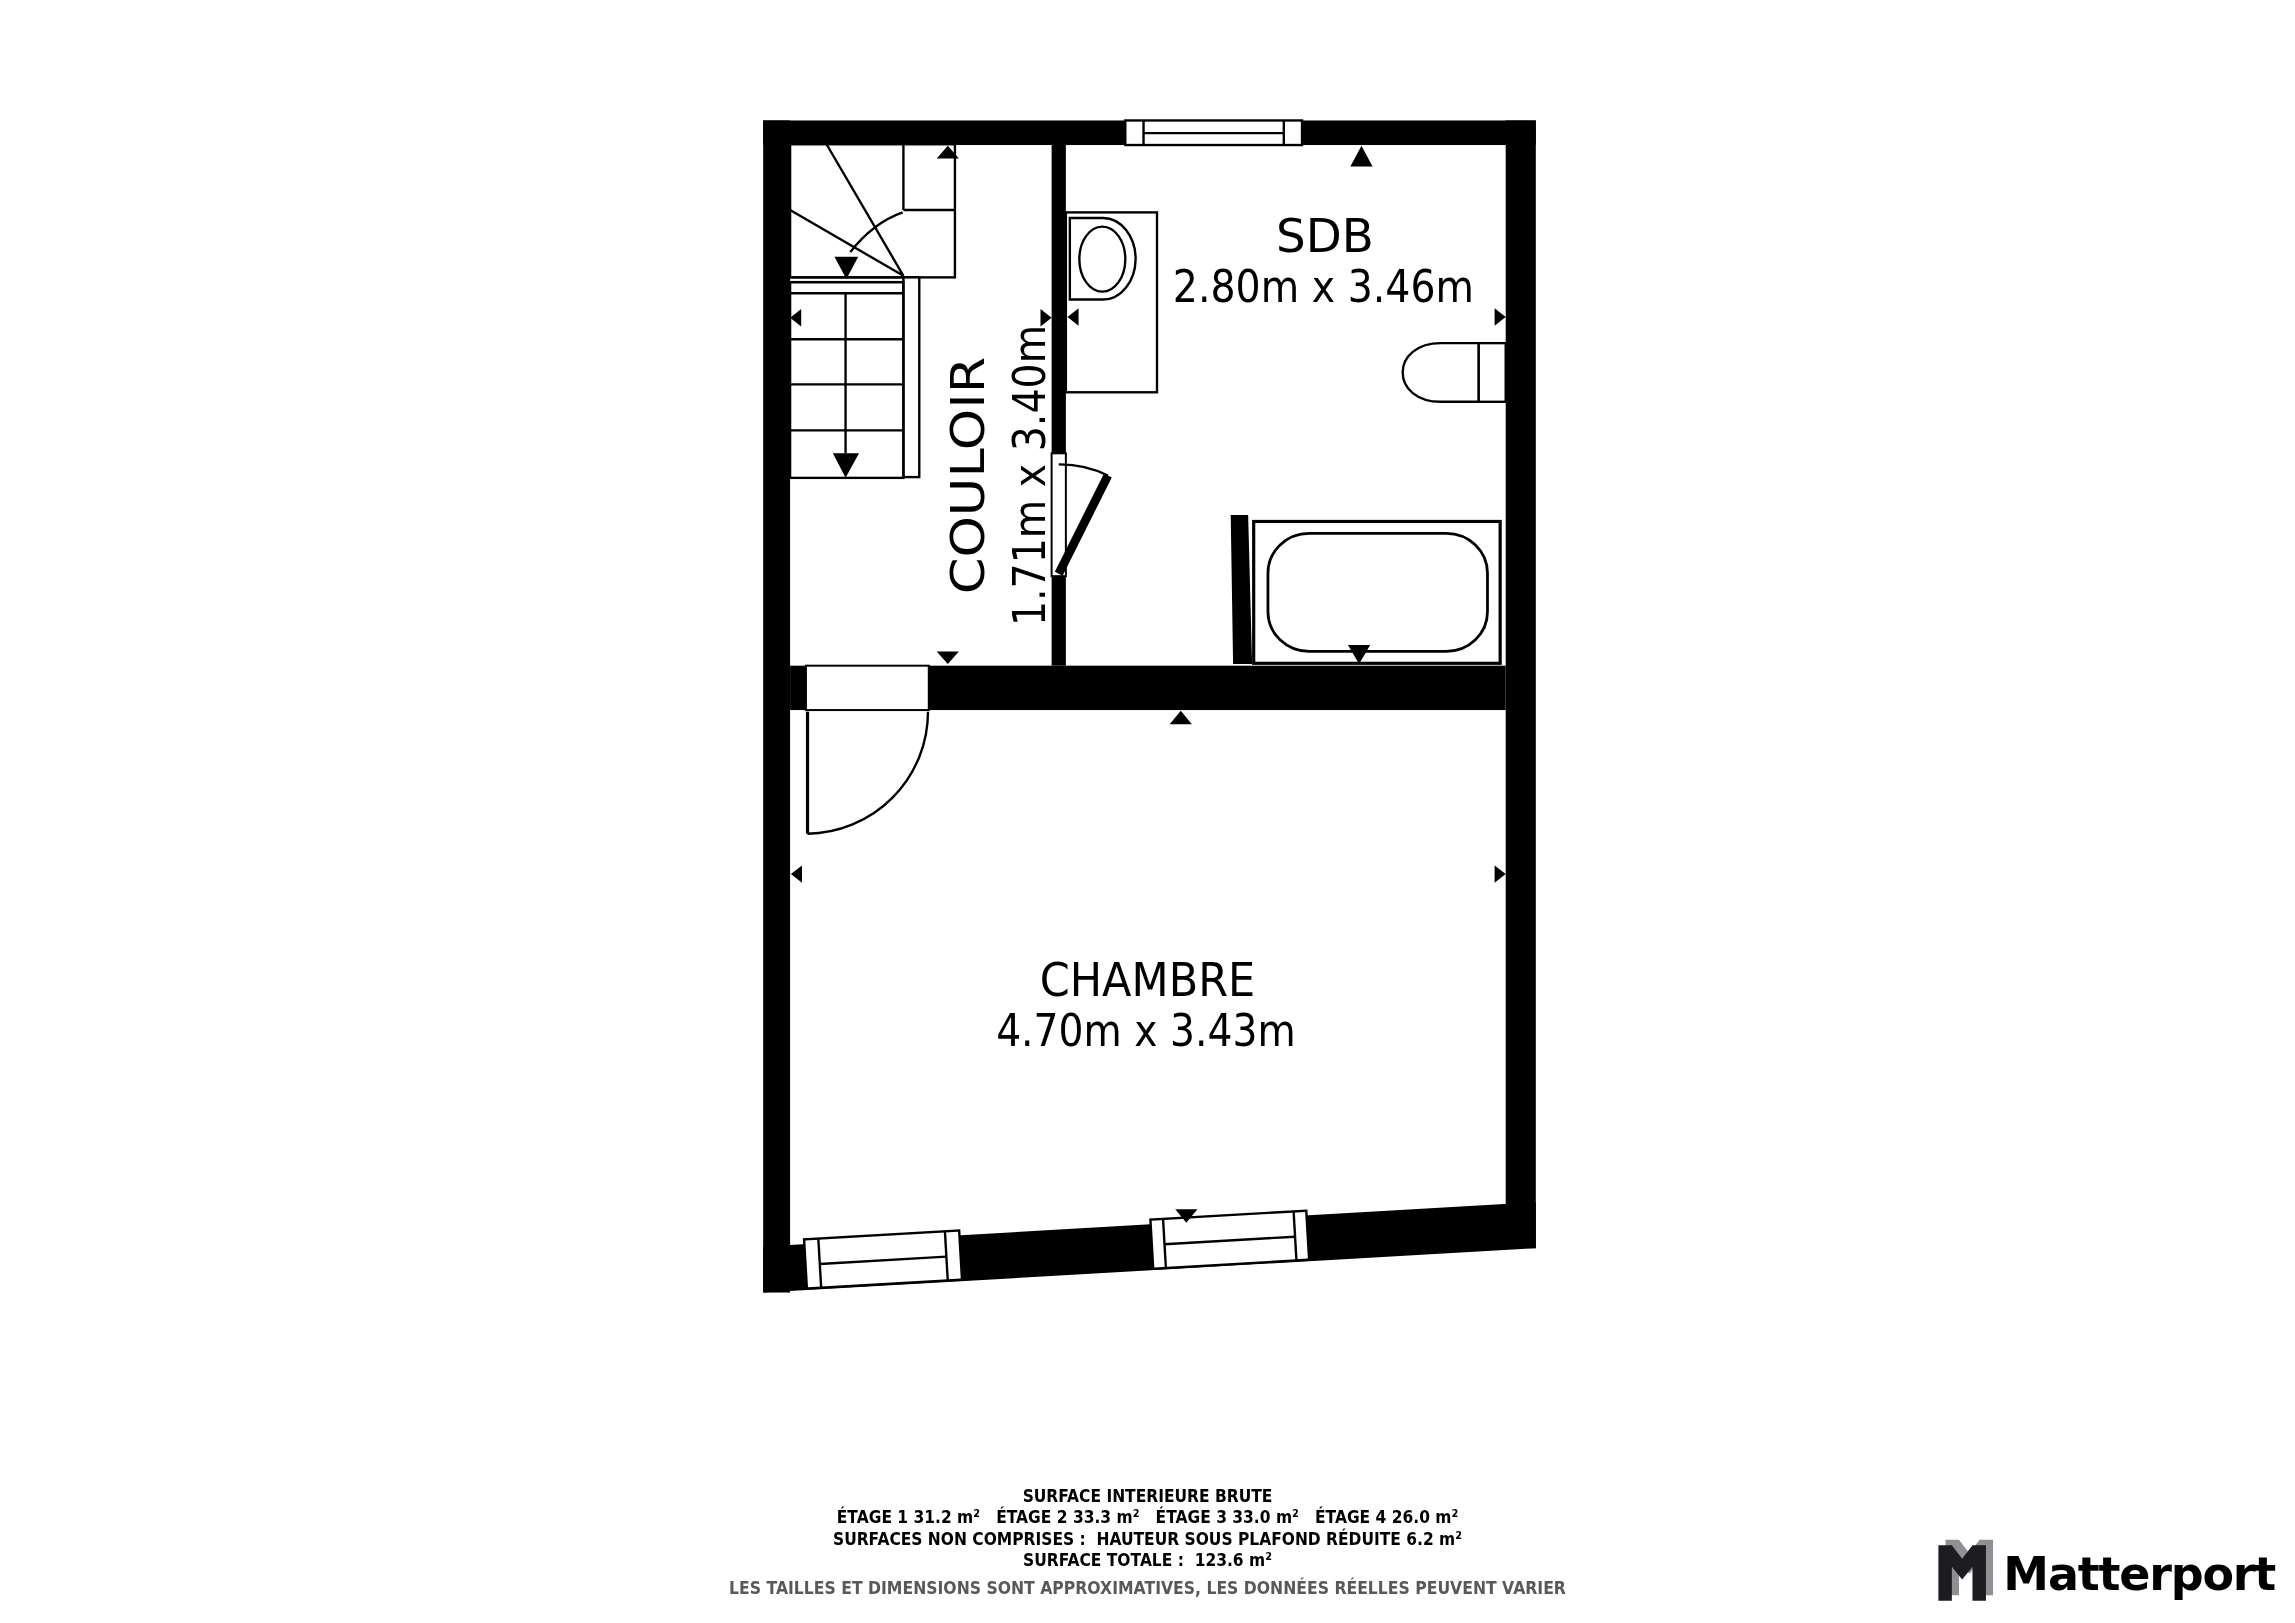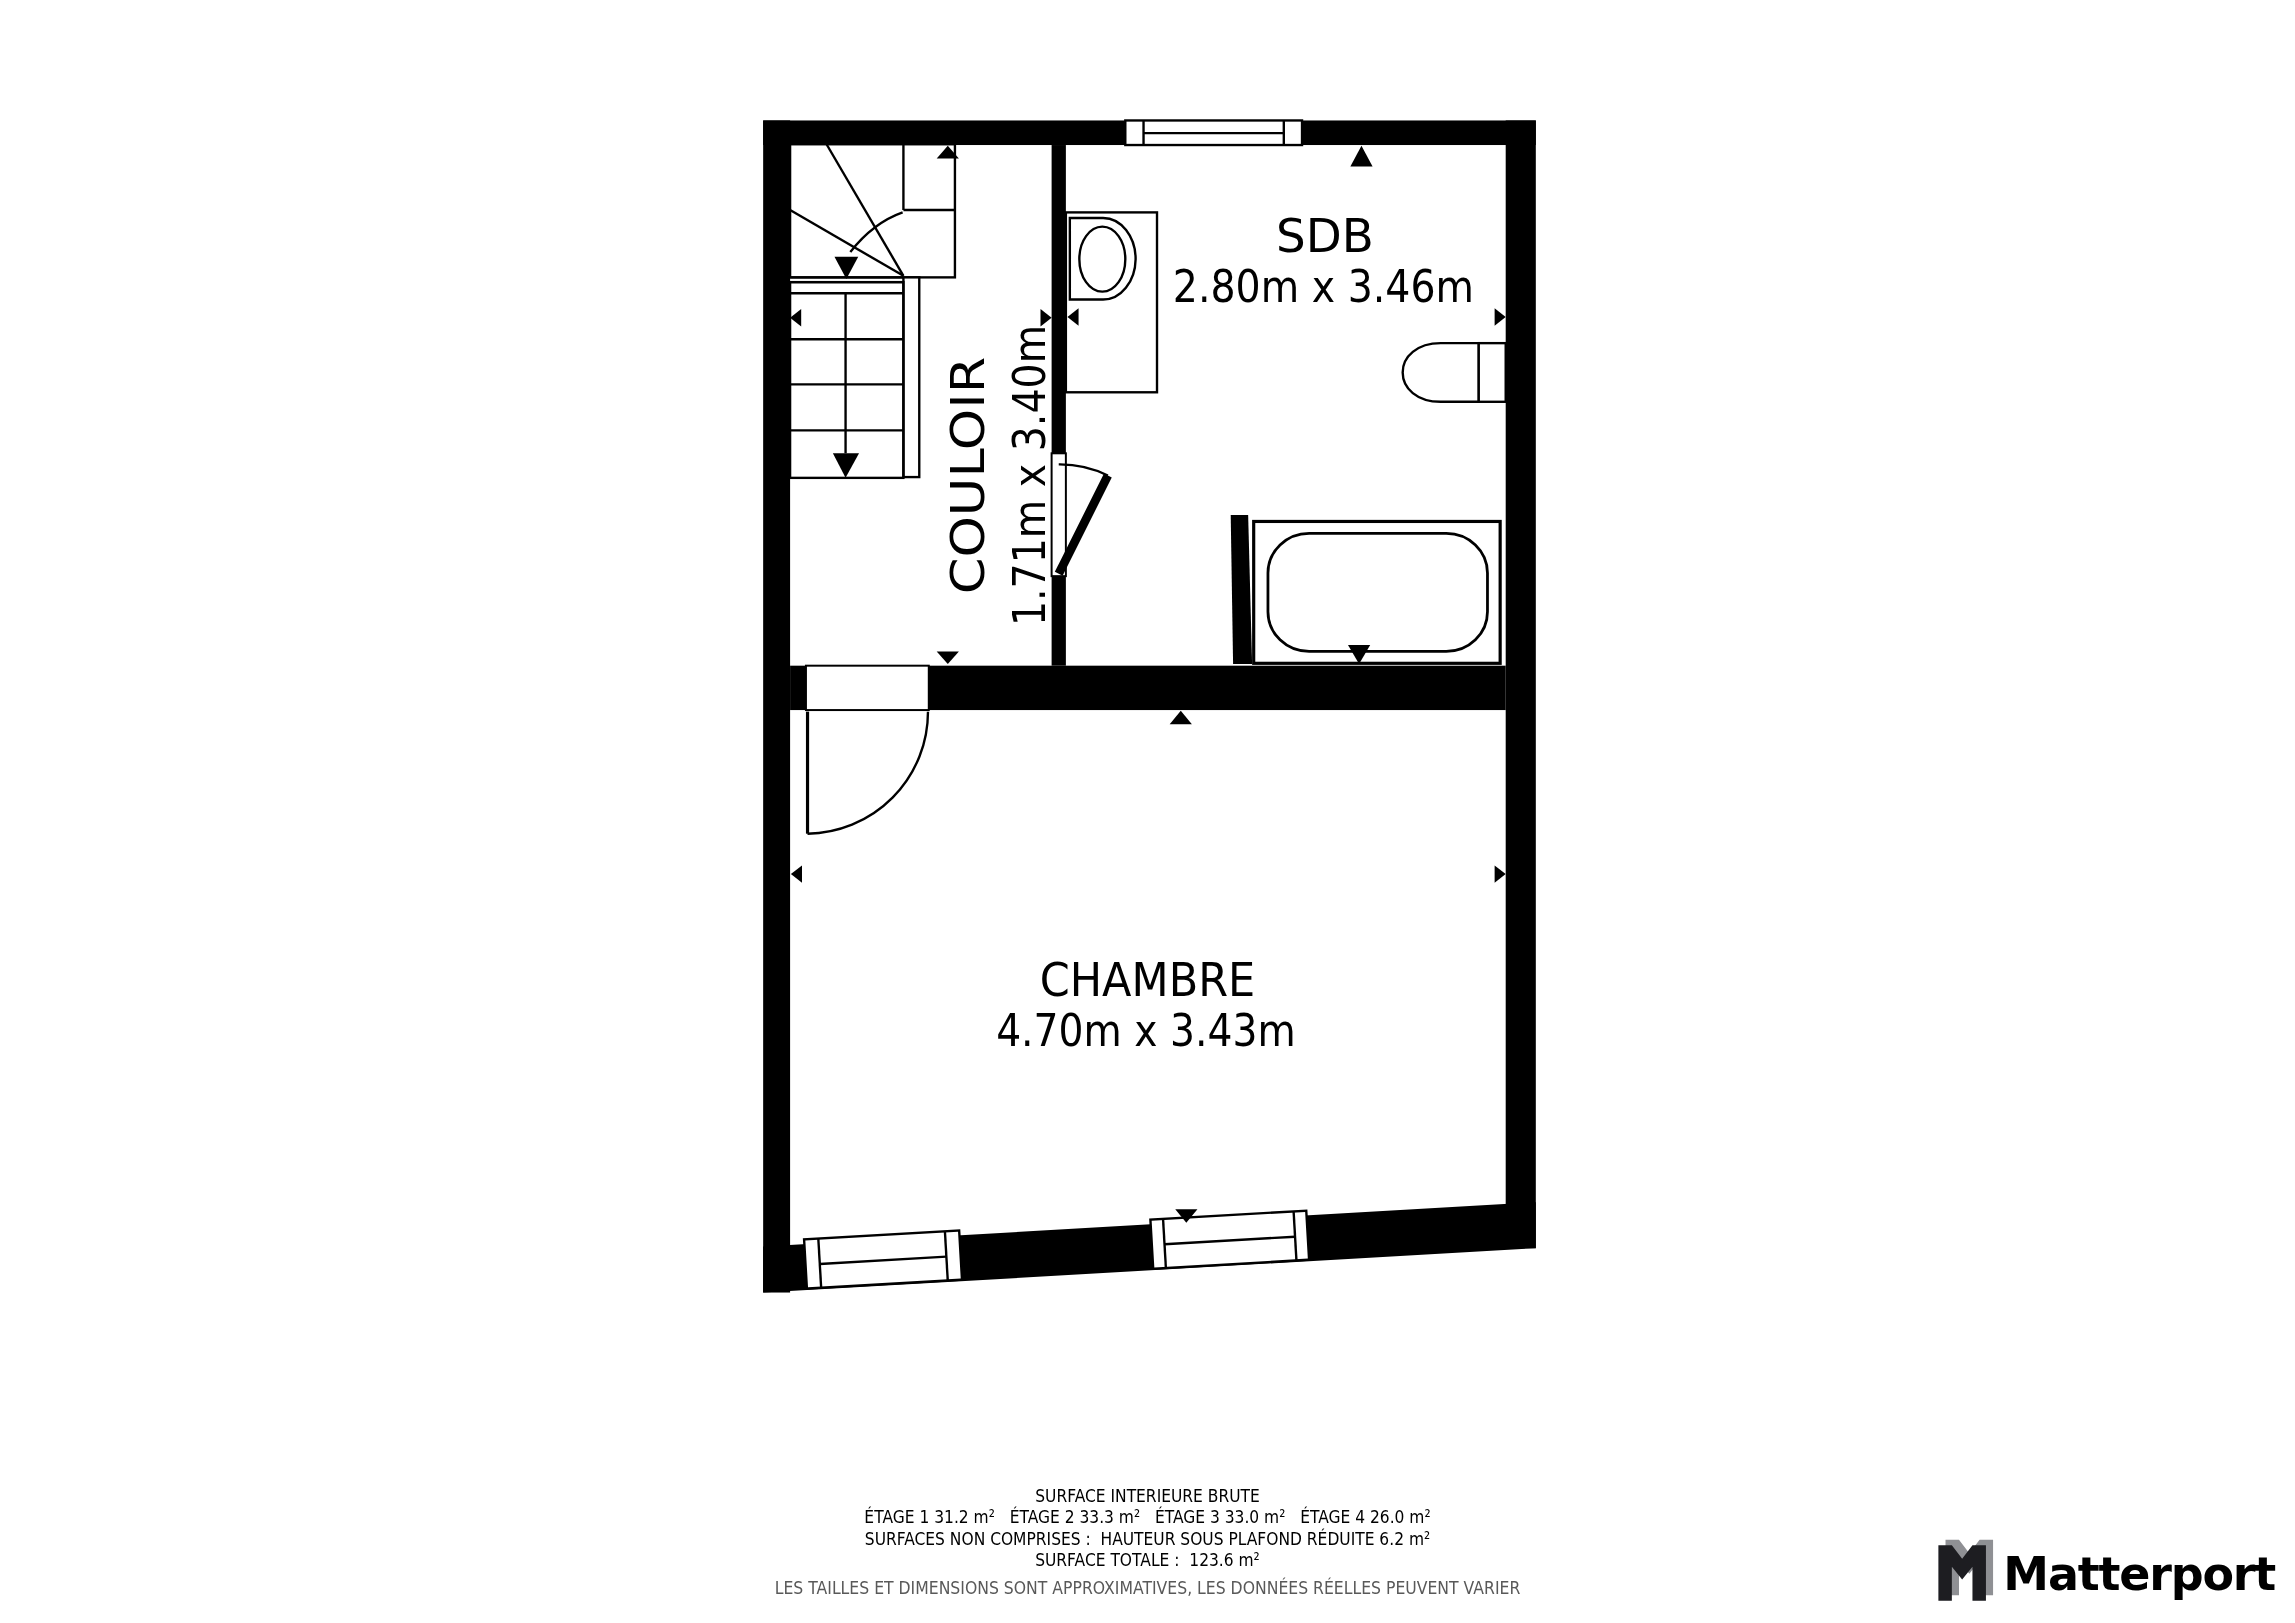--- a/index.html
+++ b/index.html
@@ -2,21 +2,21 @@
 <html style="font-size:12.7px"><head>
 <meta charset="utf-8">
 <style>
   html,body{margin:0;padding:0;background:#ffffff;}
   .page{position:relative;width:2295px;height:1623px;background:#fef9c3;overflow:hidden;
         font-family:"DejaVu Sans", sans-serif;}
   .plan-svg{position:absolute;left:0;top:0;width:2295px;height:1623px;}
   .plan-svg text{fill:#000000;font-family:"DejaVu Sans", sans-serif;}
   .room-label{font-size:59px;}
   .room-dims{font-size:57px;}
-  .footer{position:absolute;left:0;top:1485px;width:100%;text-align:center;color:#000000;}
+  .footer{position:absolute;left:0;top:1485px;width:100%;text-align:center;color:#000000;font-weight:bold;}
   .f-line{white-space:pre;line-height:21.4px;font-size:18px;transform:scaleX(0.86);}
   .f-disclaimer{margin-top:7.1px;font-size:17.4px;color:#595959;transform:scaleX(0.9);}
   .logo-text{font-size:58px;font-weight:bold;letter-spacing:-1.5px;fill:#1d1d21;}
 </style>
 </head>
 <body>
 
 <div class="page">
 
   <svg class="plan-svg" viewBox="0 0 2896 2048">

